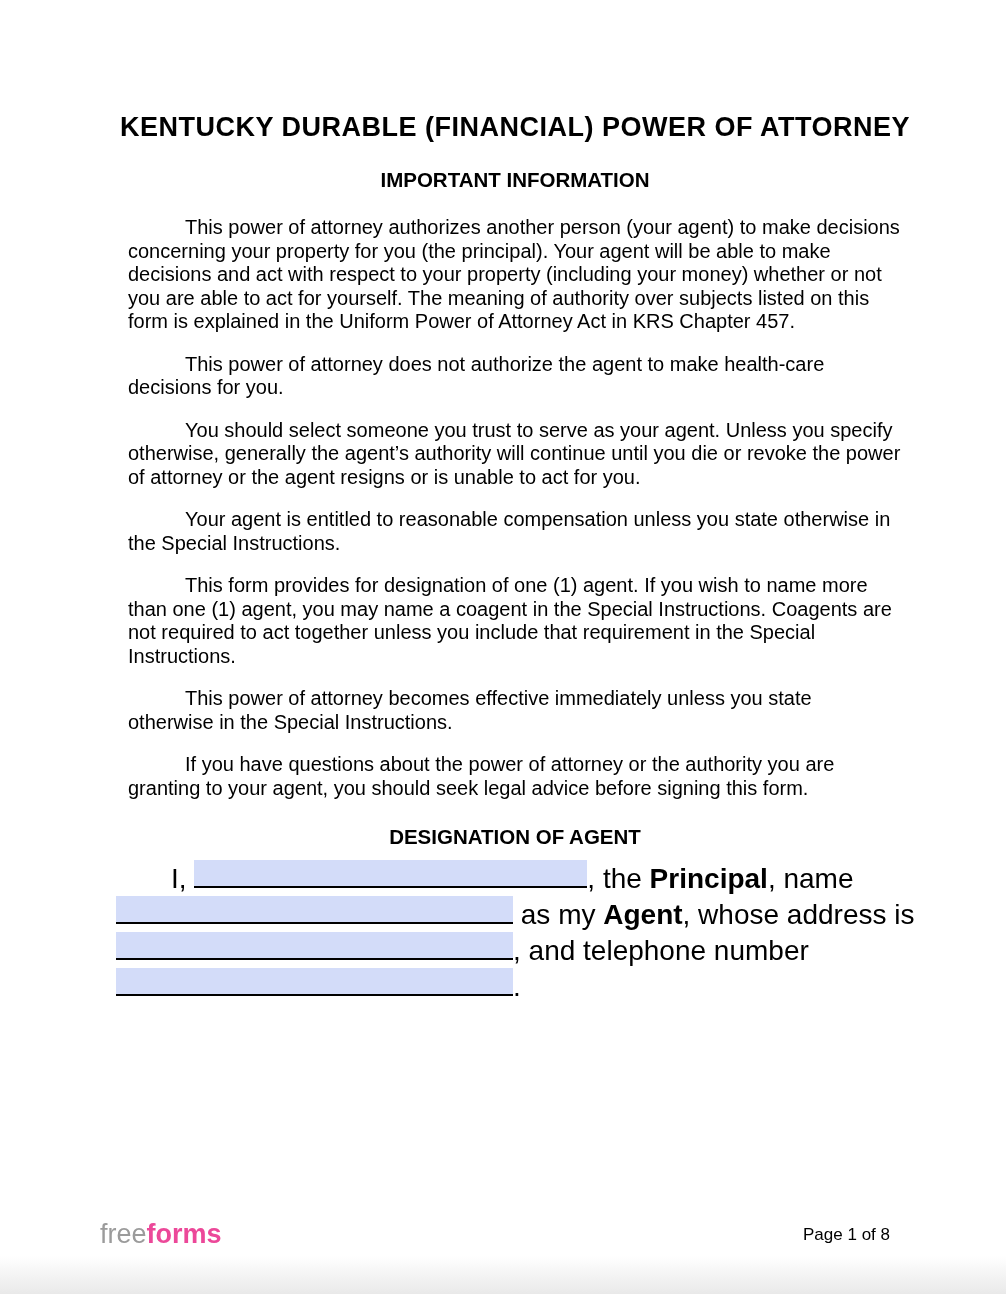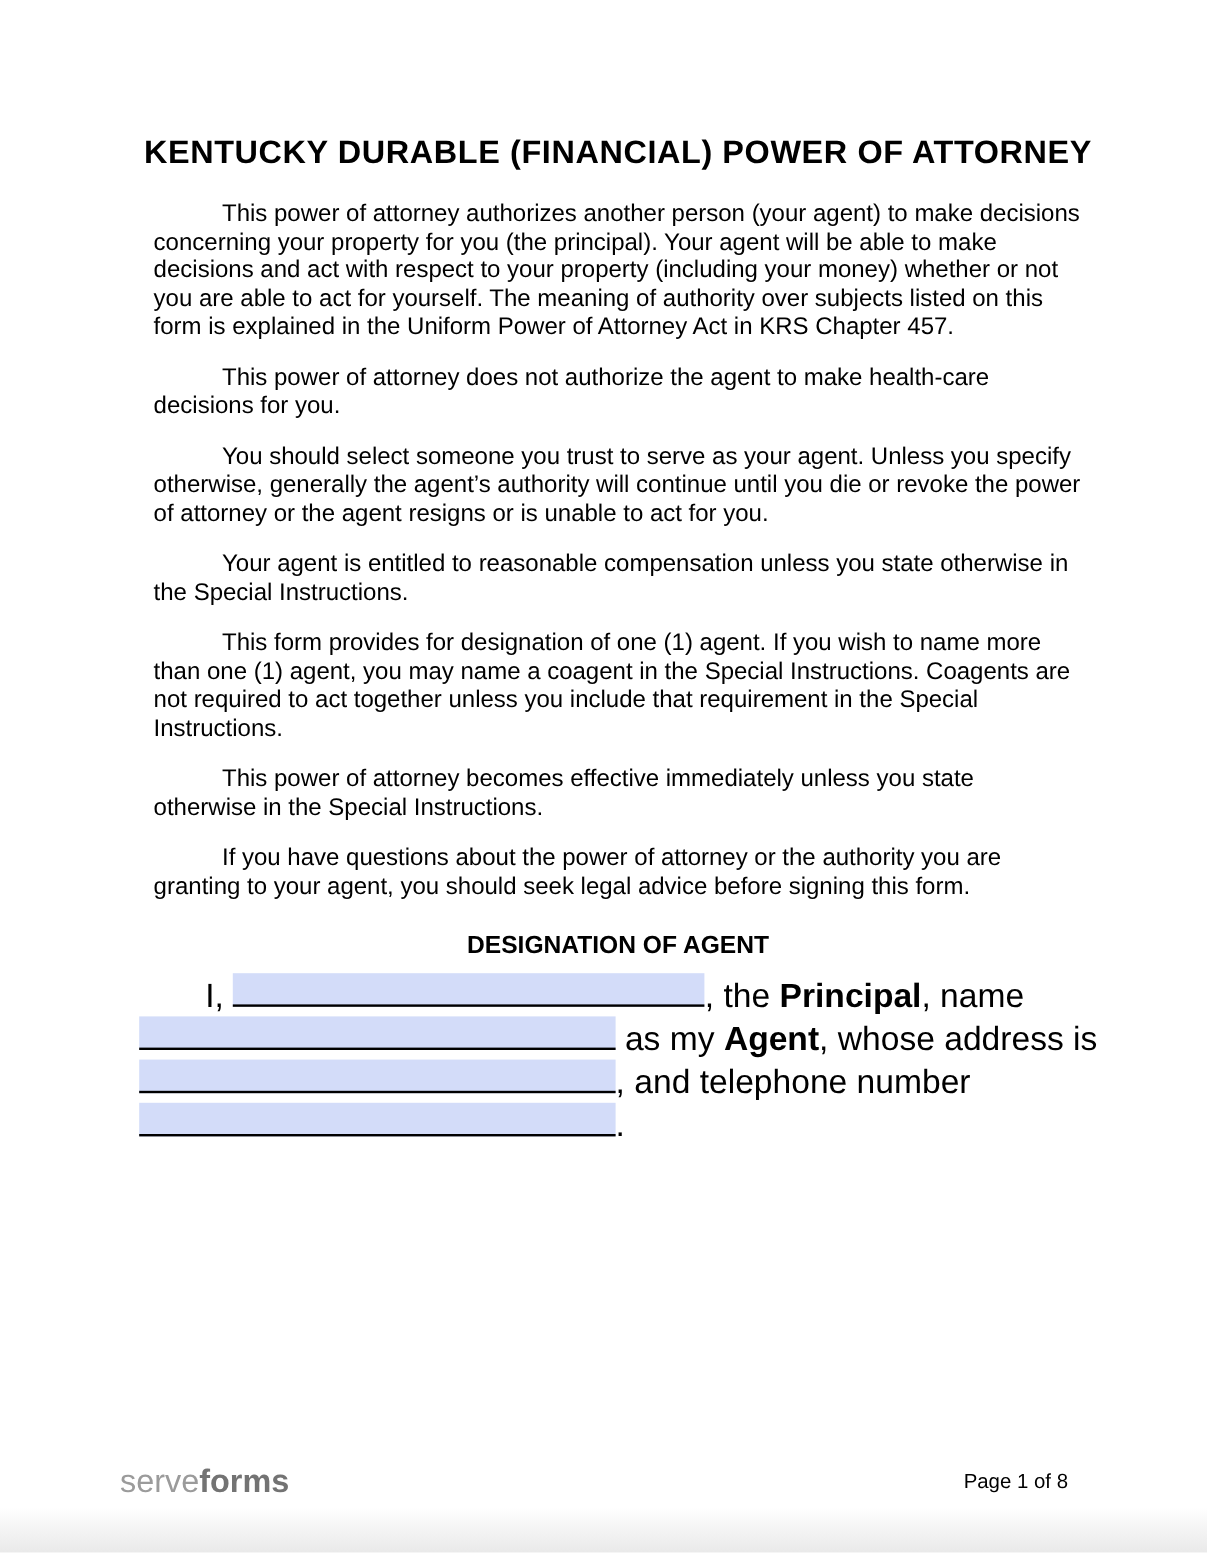--- a/index.html
+++ b/index.html
@@ -63,21 +63,21 @@
   .field-wide { width: 397px; }
   .bold { font-weight: bold; }
   .footer-logo {
     position: absolute;
     left: 100px;
     bottom: 46px;
     font-size: 27px;
     line-height: 27px;
   }
   .logo-free { color: #9b9b9b; font-weight: normal; }
-  .logo-forms { color: #737373; font-weight: bold; }
+  .logo-forms { color: #ec4899; font-weight: bold; }
   .footer-page {
     position: absolute;
     right: 116px;
     bottom: 50px;
     font-size: 17px;
     line-height: 19px;
     margin-left: 37px;
   }
   .bottom-shade {
     position: absolute;
@@ -88,38 +88,39 @@
   }
 </style>
 </head>
 <body>
 
 <div class="page">
   <div class="content">
 
     <h1 class="doc-title">KENTUCKY DURABLE (FINANCIAL) POWER OF ATTORNEY</h1>
 
+    <h2 class="section-heading heading-important">IMPORTANT INFORMATION</h2>
 
     <p class="body-par first-par">This power of attorney authorizes another person (your agent) to make decisions concerning your property for you (the principal). Your agent will be able to make decisions and act with respect to your property (including your money) whether or not you are able to act for yourself. The meaning of authority over subjects listed on this form is explained in the Uniform Power of Attorney Act in KRS Chapter 457.</p>
     <p class="body-par">This power of attorney does not authorize the agent to make health-care decisions for you.</p>
     <p class="body-par">You should select someone you trust to serve as your agent. Unless you specify otherwise, generally the agent’s authority will continue until you die or revoke the power of attorney or the agent resigns or is unable to act for you.</p>
     <p class="body-par">Your agent is entitled to reasonable compensation unless you state otherwise in the Special Instructions.</p>
     <p class="body-par">This form provides for designation of one (1) agent. If you wish to name more than one (1) agent, you may name a coagent in the Special Instructions. Coagents are not required to act together unless you include that requirement in the Special Instructions.</p>
     <p class="body-par">This power of attorney becomes effective immediately unless you state otherwise in the Special Instructions.</p>
     <p class="body-par">If you have questions about the power of attorney or the authority you are granting to your agent, you should seek legal advice before signing this form.</p>
 
     <h2 class="section-heading heading-designation">DESIGNATION OF AGENT</h2>
 
     <div class="designation-block">
       <div class="desig-line indented"><span>I, </span><span class="blank-field field-principal-name"></span><span>, the </span><span class="bold">Principal</span><span>, name</span></div>
       <div class="desig-line"><span class="blank-field field-wide"></span><span> as my </span><span class="bold">Agent</span><span>, whose address is</span></div>
       <div class="desig-line"><span class="blank-field field-wide"></span><span>, and telephone number</span></div>
       <div class="desig-line"><span class="blank-field field-wide"></span><span>.</span></div>
     </div>
 
   </div>
 
-  <div class="footer-logo"><span class="logo-free">serve</span><span class="logo-forms">forms</span></div>
+  <div class="footer-logo"><span class="logo-free">free</span><span class="logo-forms">forms</span></div>
 
   <div class="footer-page">Page 1 of 8</div>
 
   <div class="bottom-shade"></div>
 </div>
 
 </body></html>

